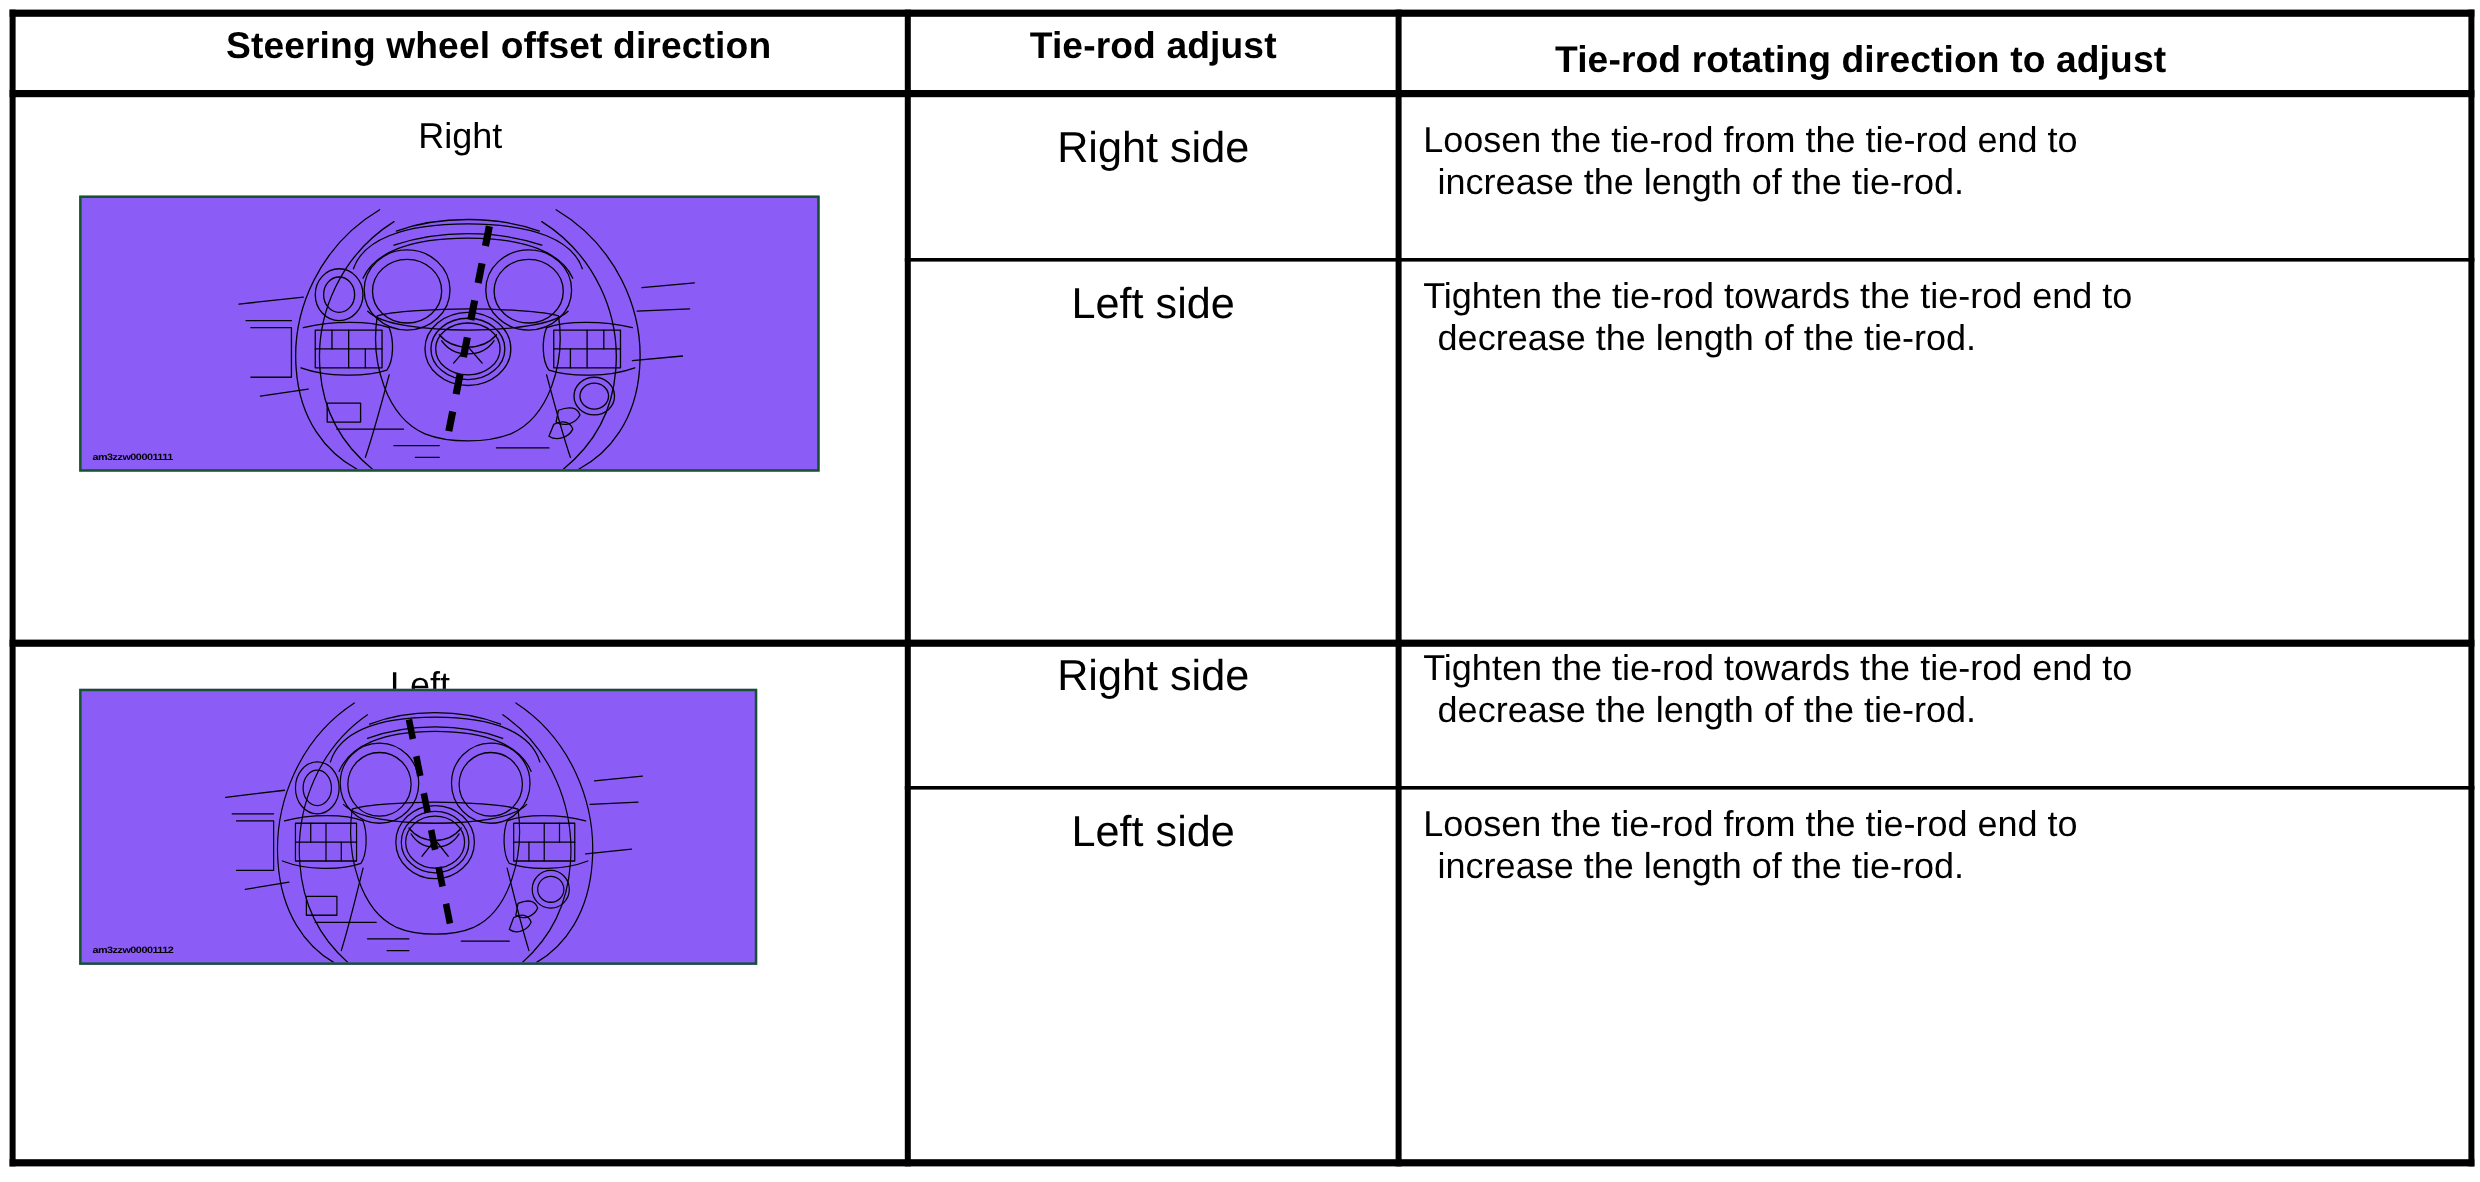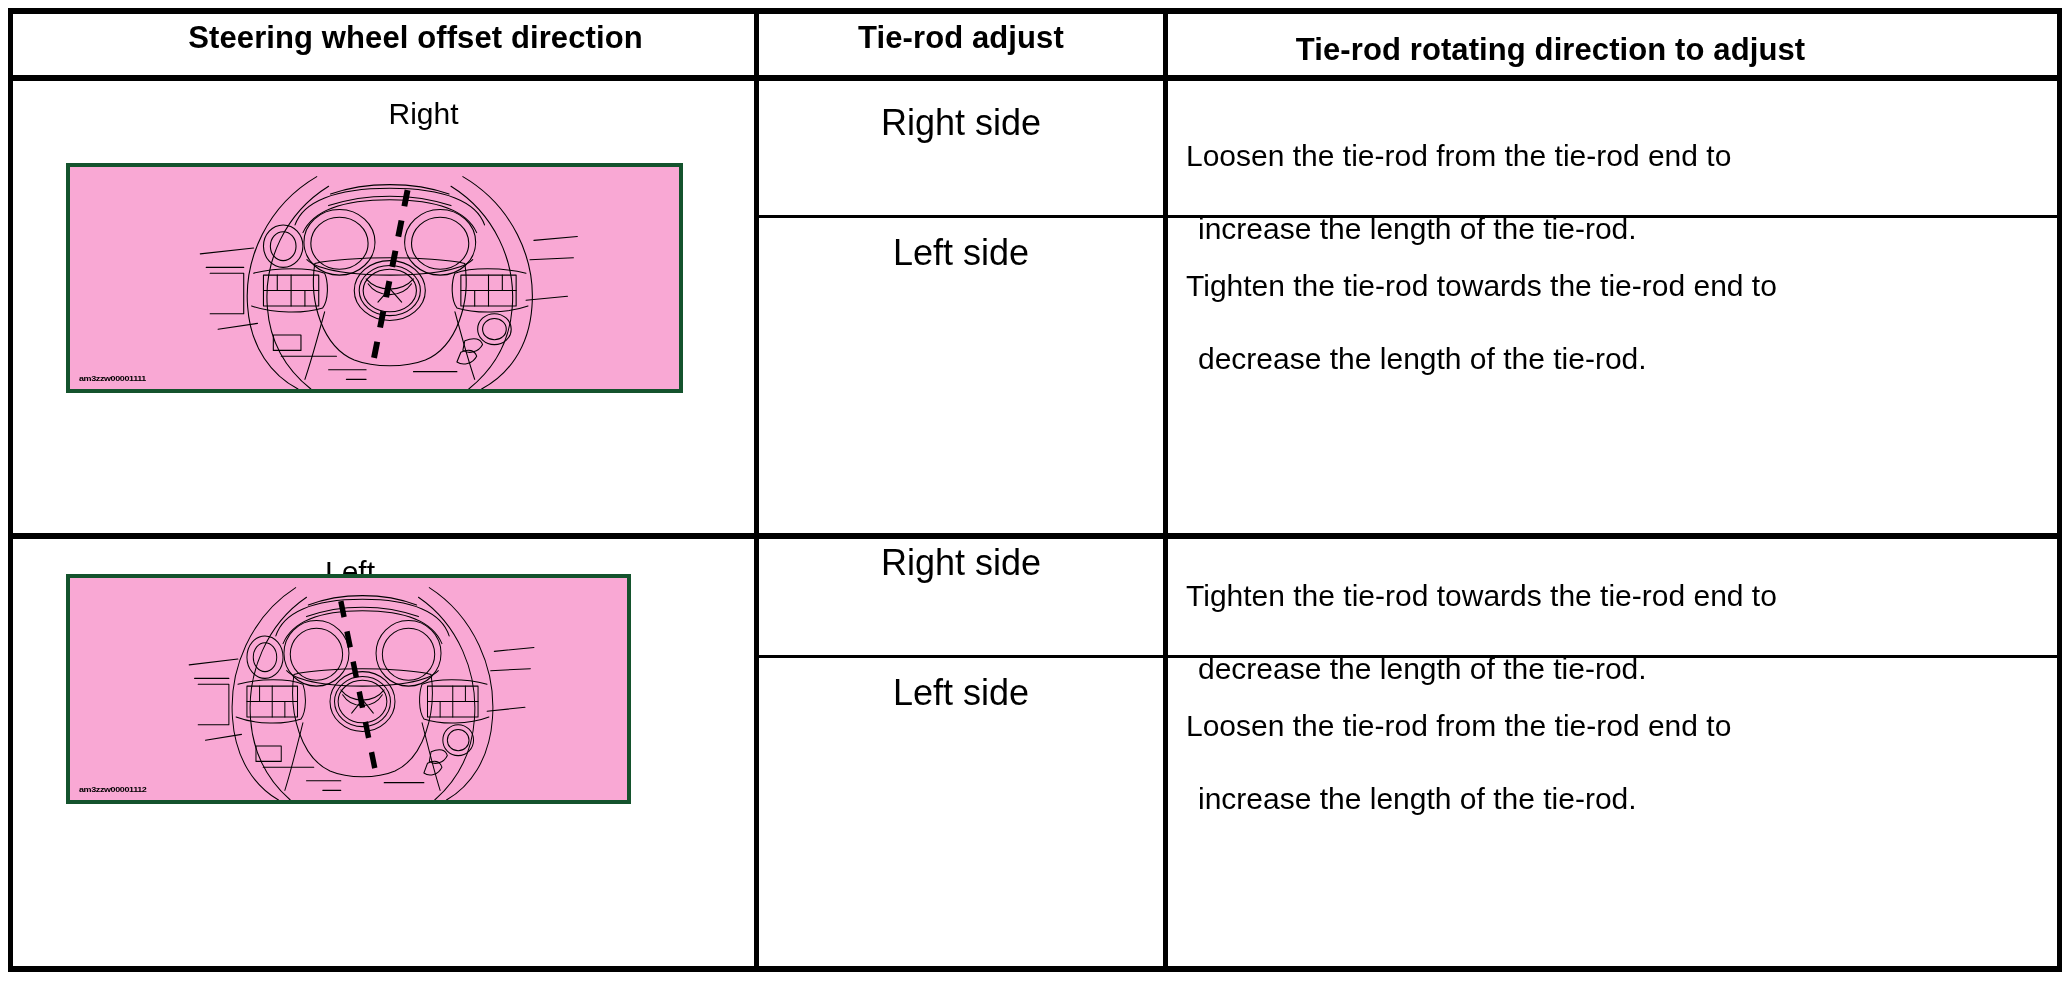--- a/index.html
+++ b/index.html
@@ -50,43 +50,43 @@
     text-align:center;
     line-height:1.18;
   }
 
   .hdr-cell{font-weight:bold;font-size:31px;letter-spacing:0.1px;}
   .hdr-c1{left:5px;top:12px;width:741px;margin-left:32px;}
   .hdr-c2{left:751px;top:12px;width:404px;}
   .hdr-c3{left:1160px;top:24px;width:765px;}
 
   .dir-cell{font-size:30px;}
-  .dir-1{left:5px;top:88px;width:741px;margin-left:40px;}
+  .dir-1{left:5px;top:88px;width:741px;}
   .dir-2{left:5px;top:546px;width:674px;}
 
   .side-cell{font-size:36px;}
   .side-1a{left:751px;top:94px;width:404px;}
   .side-1b{left:751px;top:224px;width:404px;}
   .side-2a{left:751px;top:534px;width:404px;}
   .side-2b{left:751px;top:664px;width:404px;}
 
   .desc-cell{font-size:30px;}
-  .desc-cell .txt{text-align:left;padding-left:18px;margin-top:38px;}
+  .desc-cell .txt{text-align:left;padding-left:18px;}
   .desc-cell .l2{padding-left:30px;display:block;}
   .desc-1a{left:1160px;top:92px;width:889px;}
   .desc-1b{left:1160px;top:222px;width:889px;}
   .desc-2a{left:1160px;top:532px;width:889px;}
   .desc-2b{left:1160px;top:662px;width:889px;}
 
   
   .fig{
     position:absolute;
     box-sizing:border-box;
-    border:4px solid #14532d;
-    background:#f9a8d4;
+    border:2px solid #14532d;
+    background:#8b5cf6;
     overflow:hidden;
   }
   .fig-1{left:58px;top:155px;width:617px;height:230px;}
   .fig-2{left:58px;top:566px;width:565px;height:230px;}
   .fig svg{display:block;width:100%;height:100%;}
   .figid{
     position:absolute;left:9px;bottom:6px;
     font-size:9px;font-weight:bold;
     font-family:"Liberation Sans","DejaVu Sans",sans-serif;
     letter-spacing:-0.4px;

